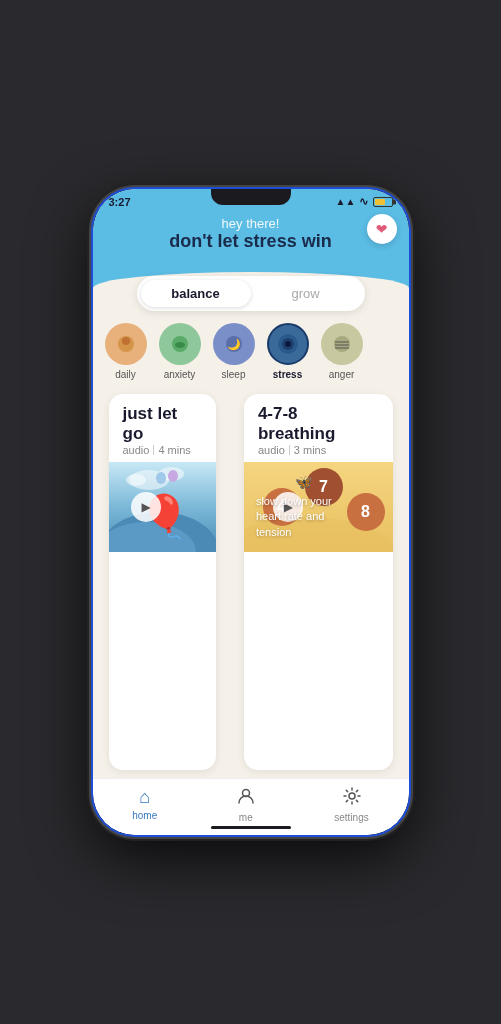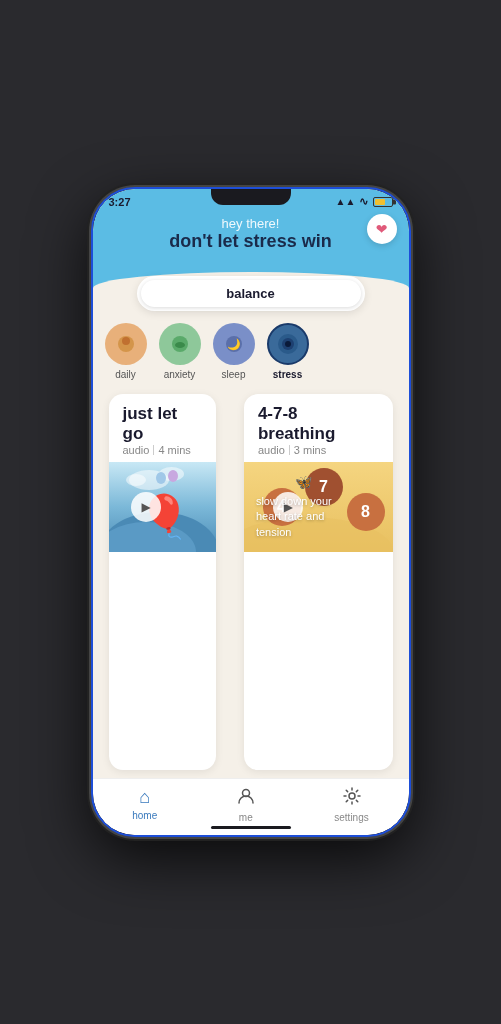--- a/index.html
+++ b/index.html
@@ -371,20 +371,21 @@
         <div class="heart-btn">❤</div>
         <div class="header-hey">hey there!</div>
         <div class="header-title">don't let stress win</div>
       </div>
 
       <div class="wave-divider"></div>
 
       <div style="background:#f5f0e8; padding: 0 28px; margin-top:-2px;">
         <div class="tabs-container">
           <div class="tab active">balance</div>
+          <div class="tab inactive">grow</div>
         </div>
       </div>
 
       <div class="categories">
 
         <div class="category-item">
           <div class="category-circle" style="background:#e8b07a;">
             <svg width="22" height="22" viewBox="0 0 22 22">
                 <circle cx="11" cy="11" r="8" fill="#d4954a"></circle>
                 <circle cx="11" cy="8" r="4" fill="#c07030"></circle>
@@ -418,20 +419,31 @@
             <svg width="24" height="24" viewBox="0 0 24 24">
               <circle cx="12" cy="12" r="10" fill="#2a5a8a"></circle>
               <circle cx="12" cy="12" r="6" fill="#1a3a6a" opacity="0.8"></circle>
               <circle cx="12" cy="12" r="3" fill="#0a1a3a"></circle>
             </svg>
           </div>
           <span class="category-label">stress</span>
         </div>
 
 
+        <div class="category-item">
+          <div class="category-circle" style="background:#c8c8a0;">
+            <svg width="22" height="22" viewBox="0 0 22 22">
+                <circle cx="11" cy="11" r="8" fill="#a8a880"></circle>
+                <line x1="4" y1="9" x2="18" y2="9" stroke="#707060" stroke-width="1.5"></line>
+                <line x1="4" y1="12" x2="18" y2="12" stroke="#707060" stroke-width="1.5"></line>
+                <line x1="4" y1="15" x2="18" y2="15" stroke="#707060" stroke-width="1.5"></line>
+              </svg>
+          </div>
+          <span class="category-label">anger</span>
+        </div>
       </div>
 
       <div class="content-area">
 
         <div class="card">
           <div class="card-info">
             <div class="card-title">just let go</div>
             <div class="card-meta">
               <span>audio</span>
               <span class="card-meta-sep"></span>

